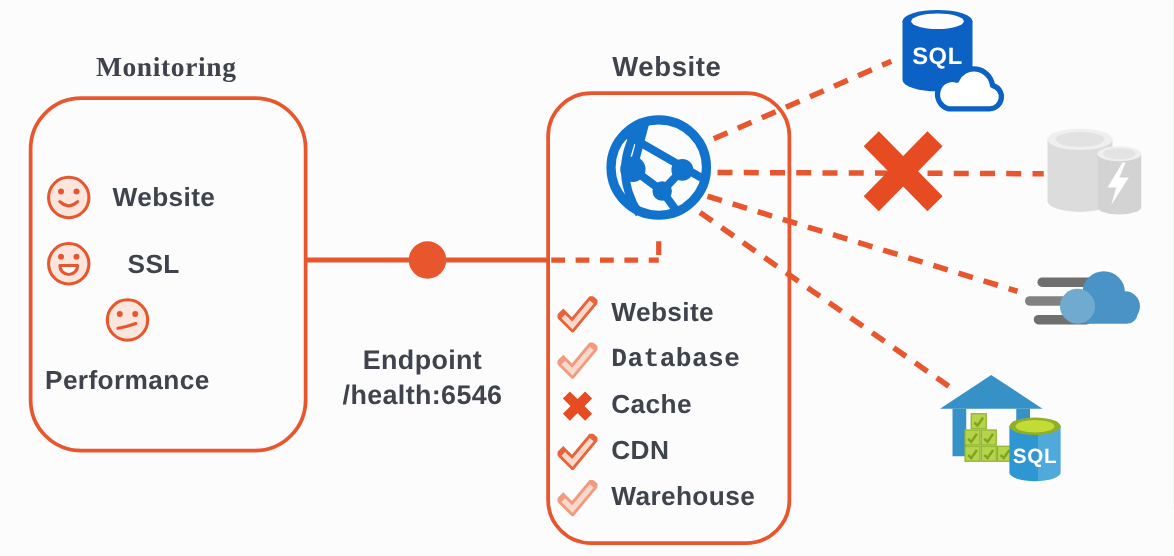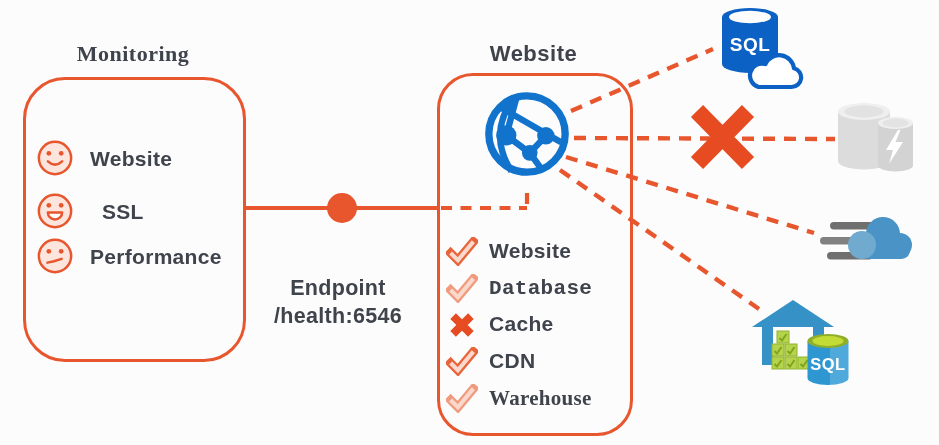--- a/index.html
+++ b/index.html
@@ -91,21 +91,21 @@
   <div class="m-row" style="top:192px;gap:28px;">
     <svg class="face" viewBox="0 0 40 40">
       <circle cx="20" cy="20" r="17" fill="#FCE5DC" stroke="#E8562E" stroke-width="2.6"></circle>
       <circle cx="13.5" cy="14" r="2.5" fill="#E8562E"></circle>
       <circle cx="26.5" cy="14" r="2.5" fill="#E8562E"></circle>
       <path d="M12.5 21.5 a7.5 7.5 0 0 0 15 0 Z" fill="#FFFFFF" stroke="#E8562E" stroke-width="2.6" stroke-linejoin="round"></path>
     </svg>
     <div class="m-label">SSL</div>
   </div>
 
-  <div class="m-row" style="top:237px;">
+  <div class="m-row" style="top:237px;flex-direction:column;">
     <svg class="face" viewBox="0 0 40 40">
       <circle cx="20" cy="20" r="17" fill="#FCE5DC" stroke="#E8562E" stroke-width="2.6"></circle>
       <circle cx="13.5" cy="15" r="2.5" fill="#E8562E"></circle>
       <circle cx="26.5" cy="15" r="2.5" fill="#E8562E"></circle>
       <path d="M12 27 L19 25.5 L27 23" fill="none" stroke="#E8562E" stroke-width="2.6" stroke-linecap="round"></path>
     </svg>
     <div>
       <div class="m-label">Performance</div>
     </div>
   </div>
@@ -153,21 +153,21 @@
   </div>
 
   <div class="c-row" style="top:346px;">
     <svg class="c-icon tone-strong" viewBox="0 0 31 28">
       <path class="outer" d="M4.5 15.5 L11.5 22.5 L26.5 4.5" fill="none" stroke-width="8.5" stroke-linecap="square"></path>
       <path class="check-inner" d="M4.5 15.5 L11.5 22.5 L26.5 4.5" fill="none" stroke-width="4"></path>
     </svg>
     <div class="c-label">CDN</div>
   </div>
 
-  <div class="c-row" style="top:383px;font-family:Liberation Serif, serif;">
+  <div class="c-row" style="top:383px;">
     <svg class="c-icon tone-light" viewBox="0 0 31 28">
       <path class="outer" d="M4.5 15.5 L11.5 22.5 L26.5 4.5" fill="none" stroke-width="8.5" stroke-linecap="square"></path>
       <path class="check-inner" d="M4.5 15.5 L11.5 22.5 L26.5 4.5" fill="none" stroke-width="4"></path>
     </svg>
     <div class="c-label">Warehouse</div>
   </div>
 
   <svg class="svc svc-sql" viewBox="0 0 95 88">
     <path d="M10 13 V60 a28 9 0 0 0 56 0 V13 Z" fill="#0B61C4"></path>
     <ellipse cx="38" cy="13" rx="28" ry="9" fill="#0B61C4"></ellipse>

